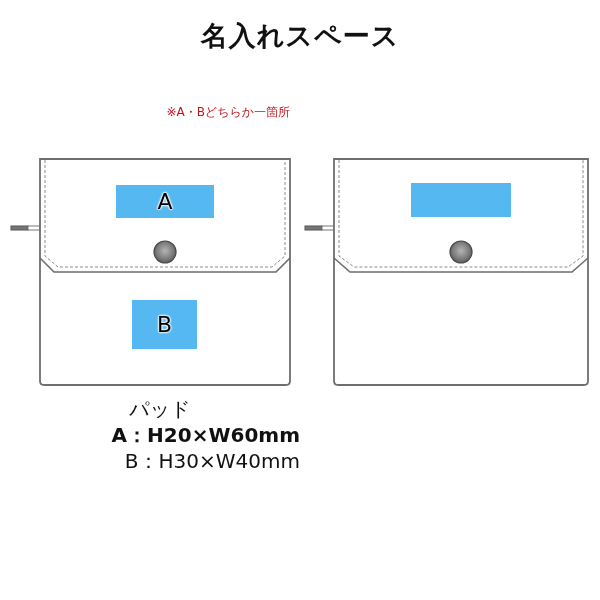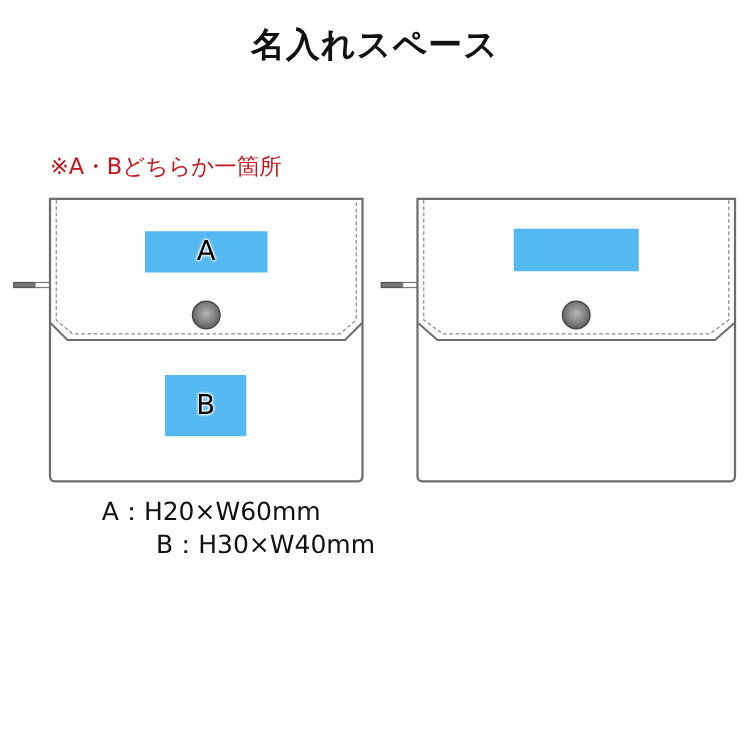--- a/index.html
+++ b/index.html
@@ -1,18 +1,18 @@
 <!DOCTYPE html>
 <html><head>
 <meta charset="utf-8">
 <style>
   html, body { margin:0; padding:0; background:#ffffff; }
   body { width:600px; height:600px; position:relative; overflow:hidden; font-family:"DejaVu Sans", sans-serif; }
   .title { position:absolute; left:0; top:18px; width:600px; text-align:center; font-size:27px; font-weight:bold; color:#111; letter-spacing:1px; }
-  .note { position:absolute; left:40px; top:121px; width:250px; text-align:left; font-size:18px; color:#c0141a; }
+  .note { position:absolute; left:40px; top:104px; width:250px; text-align:right; font-size:12px; color:#c0141a; }
   .pouch { position:absolute; top:155px; width:256px; height:230px; }
   .pouch svg { position:absolute; left:0; top:0; }
   .imprint { position:absolute; background:#55b8f0; display:flex; align-items:center; justify-content:center; }
   .imprint span { font-size:22px; color:#000; text-shadow: 0 0 2px #fff, 0 0 2px #fff, 0 0 2px #fff, 0 0 3px #fff; }
   .caption { position:absolute; text-align:center; font-size:20px; color:#111; line-height:26px; }
   .caption div { white-space:nowrap; }
 </style>
 </head>
 <body>
 
@@ -61,18 +61,19 @@
         <stop offset="70%" stop-color="#7a7a7a"></stop>
         <stop offset="100%" stop-color="#5a5a5a"></stop>
       </radialGradient>
     </defs>
     <circle cx="157" cy="97" r="11" fill="url(#btnGradR)" stroke="#4a4a4a" stroke-width="1.2"></circle>
   </svg>
   <div class="imprint" style="left:107px; top:28px; width:100px; height:34px;"></div>
 </div>
 
 <div class="caption" style="left:20px; top:396px; width:280px;">
-  <div style="text-align:center; padding-left:18px;">A：H20×W60mm</div>
+  <div>パッド</div>
+  <div style="text-align:right; padding-left:18px;font-weight:bold;">A：H20×W60mm</div>
   <div style="text-align:right; padding-left:18px;">B：H30×W40mm</div>
 </div>
 
 <div class="caption" style="left:320px; top:396px; width:270px;">
 </div>
 
 </body></html>

